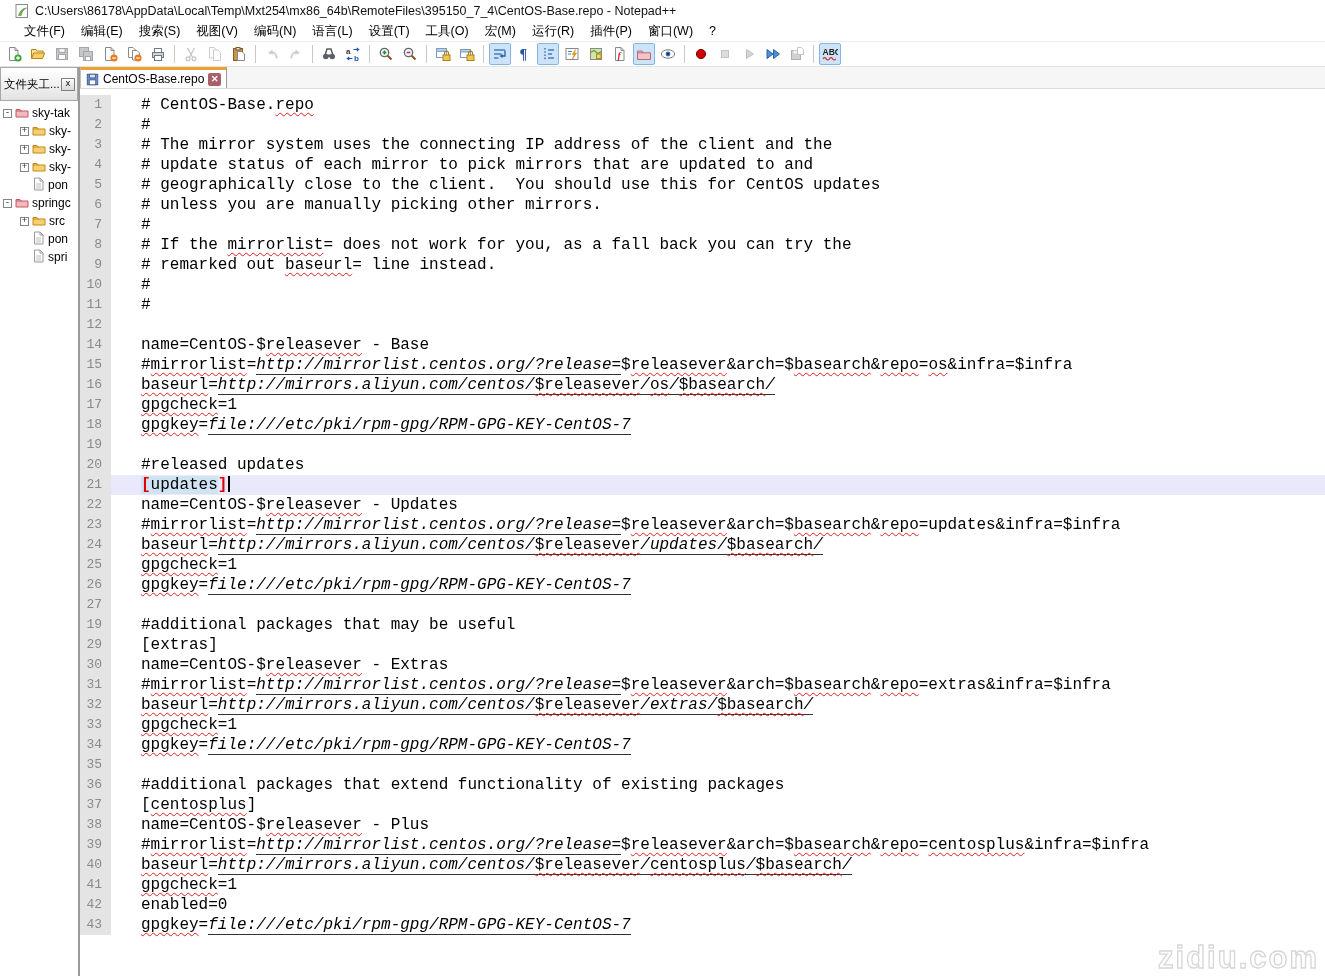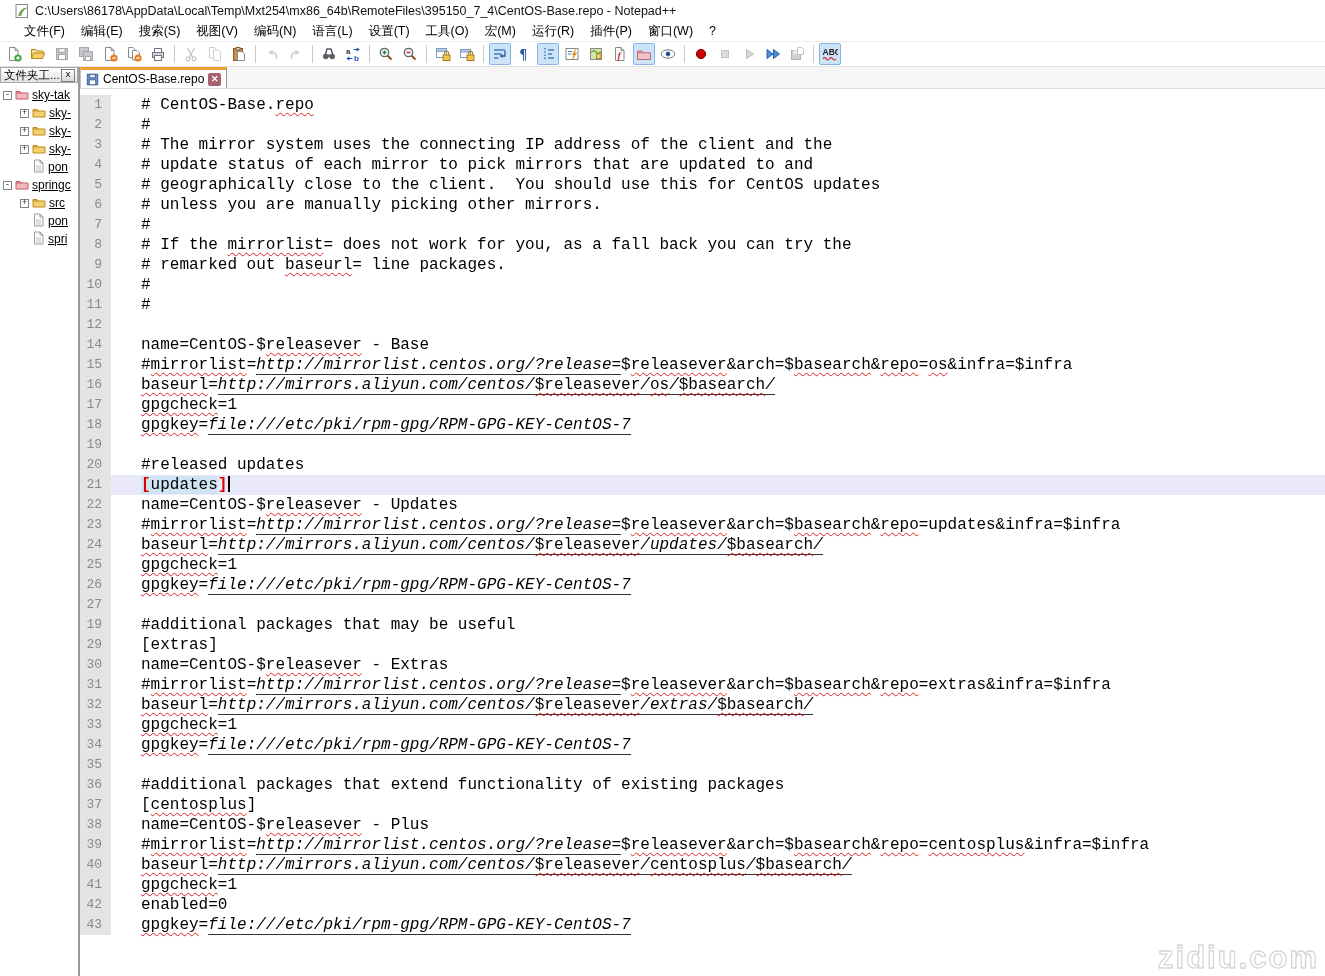--- a/index.html
+++ b/index.html
@@ -24,35 +24,35 @@
   .tbtn.act { background:#cde3f7; border-color:#86b3e0; }
   .tbtn.dis { opacity:.5; filter:grayscale(.9); }
   .tsep { width:1px; height:18px; background:#c9c9c9; margin:0 4px; flex:none; }
 
   
   .main { display:flex; height:909px; }
 
   
   .sidebar { width:80px; flex:none; border-right:2px solid #9a9a9a; background:#fff;
     display:flex; flex-direction:column; }
-  .sidebar-header { height:16px; flex:none; display:flex; align-items:center; justify-content:space-between;
+  .sidebar-header { height:34px; flex:none; display:flex; align-items:center; justify-content:space-between;
     background:linear-gradient(#ffffff,#e3e3e3); border:1px solid #a8a8a8; font-size:11.5px;
     padding:0 2px 0 3px; white-space:nowrap; overflow:hidden; }
   .sidebar-close { width:14px; height:13px; flex:none; border:1px solid #808080;
     background:linear-gradient(#fefefe,#d8d8d8); font-size:9px; line-height:11px; text-align:center;
     font-family:"Liberation Mono",monospace; }
   .tree { flex:1; overflow:hidden; padding-top:3px; }
   .trow { height:18px; display:flex; align-items:center; font-size:12px; white-space:nowrap; overflow:hidden; }
   .trow.lv0 { padding-left:3px; }
   .trow.lv1 { padding-left:20px; }
   .exp { width:9px; height:9px; flex:none; border:1px solid #848484; background:#fff;
     font:9px/7px "Liberation Mono",monospace; text-align:center; margin-right:3px; color:#333; }
   .noexp { width:12px; flex:none; }
   .ticon { flex:none; margin-right:3px; }
-  .tlbl { overflow:hidden;text-decoration:underline; }
+  .tlbl { overflow:hidden; }
 
   
   .editor-col { flex:1; display:flex; flex-direction:column; background:#fff; min-width:0; }
   .tabbar { height:22px; flex:none; display:flex; align-items:stretch; background:#f6f6f6;
     border-bottom:1px solid #dcdcdc; }
   .tab { display:flex; align-items:center; gap:4px; background:#fff;
     border-top:3px solid #f0a030; border-left:1px solid #c0c0c0; border-right:1px solid #9a9a9a;
     padding:8px 5px; font-size:12px; }
   .tab-close { width:13px; height:13px; background:#a8606c; color:#fff; border-radius:2px;
     font:bold 9px/13px "Liberation Sans",sans-serif; text-align:center; }
@@ -430,21 +430,21 @@
     </div>
     <div class="editor" id="editor">
         <div class="line"><span class="ln">1</span><span class="code"><span># CentOS-Base.</span><span class="seg-m">repo</span></span></div>
         <div class="line"><span class="ln">2</span><span class="code"><span>#</span></span></div>
         <div class="line"><span class="ln">3</span><span class="code"><span># The mirror system uses the connecting IP address of the client and the</span></span></div>
         <div class="line"><span class="ln">4</span><span class="code"><span># update status of each mirror to pick mirrors that are updated to and</span></span></div>
         <div class="line"><span class="ln">5</span><span class="code"><span># geographically close to the client.  You should use this for CentOS updates</span></span></div>
         <div class="line"><span class="ln">6</span><span class="code"><span># unless you are manually picking other mirrors.</span></span></div>
         <div class="line"><span class="ln">7</span><span class="code"><span>#</span></span></div>
         <div class="line"><span class="ln">8</span><span class="code"><span># If the </span><span class="seg-m">mirrorlist</span><span>= does not work for you, as a fall back you can try the</span></span></div>
-        <div class="line"><span class="ln">9</span><span class="code"><span># remarked out </span><span class="seg-m">baseurl</span><span>= line packages.</span></span></div>
+        <div class="line"><span class="ln">9</span><span class="code"><span># remarked out </span><span class="seg-m">baseurl</span><span>= line instead.</span></span></div>
         <div class="line"><span class="ln">10</span><span class="code"><span>#</span></span></div>
         <div class="line"><span class="ln">11</span><span class="code"><span>#</span></span></div>
         <div class="line"><span class="ln">12</span><span class="code"></span></div>
         <div class="line"><span class="ln">14</span><span class="code"><span>name=CentOS-$</span><span class="seg-m">releasever</span><span> - Base</span></span></div>
         <div class="line"><span class="ln">15</span><span class="code"><span>#</span><span class="seg-m">mirrorlist</span><span>=</span><span class="seg-u">http://mirrorlist.centos.org/?release=</span><span>$</span><span class="seg-m">releasever</span><span>&amp;arch=$</span><span class="seg-m">basearch</span><span>&amp;</span><span class="seg-m">repo</span><span>=</span><span class="seg-m">os</span><span>&amp;infra=$infra</span></span></div>
         <div class="line"><span class="ln">16</span><span class="code"><span class="seg-m">baseurl</span><span>=</span><span class="seg-u">http://mirrors.aliyun.com/centos/</span><span class="seg-um">$releasever</span><span class="seg-u">/</span><span class="seg-um">os</span><span class="seg-u">/</span><span class="seg-um">$basearch</span><span class="seg-u">/</span></span></div>
         <div class="line"><span class="ln">17</span><span class="code"><span class="seg-m">gpgcheck</span><span>=1</span></span></div>
         <div class="line"><span class="ln">18</span><span class="code"><span class="seg-m">gpgkey</span><span>=</span><span class="seg-u">file:///etc/pki/rpm-gpg/RPM-GPG-KEY-CentOS-7</span></span></div>
         <div class="line"><span class="ln">19</span><span class="code"></span></div>
         <div class="line"><span class="ln">20</span><span class="code"><span>#released updates</span></span></div>

